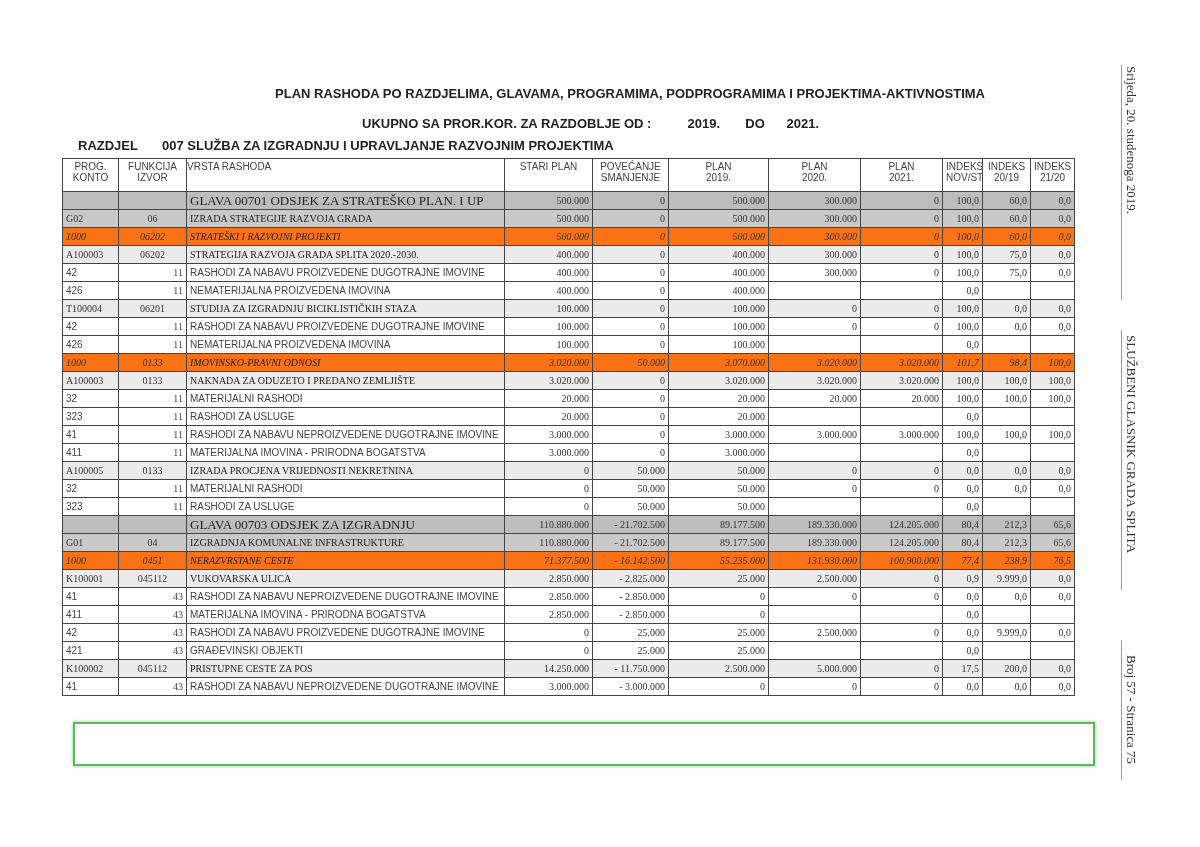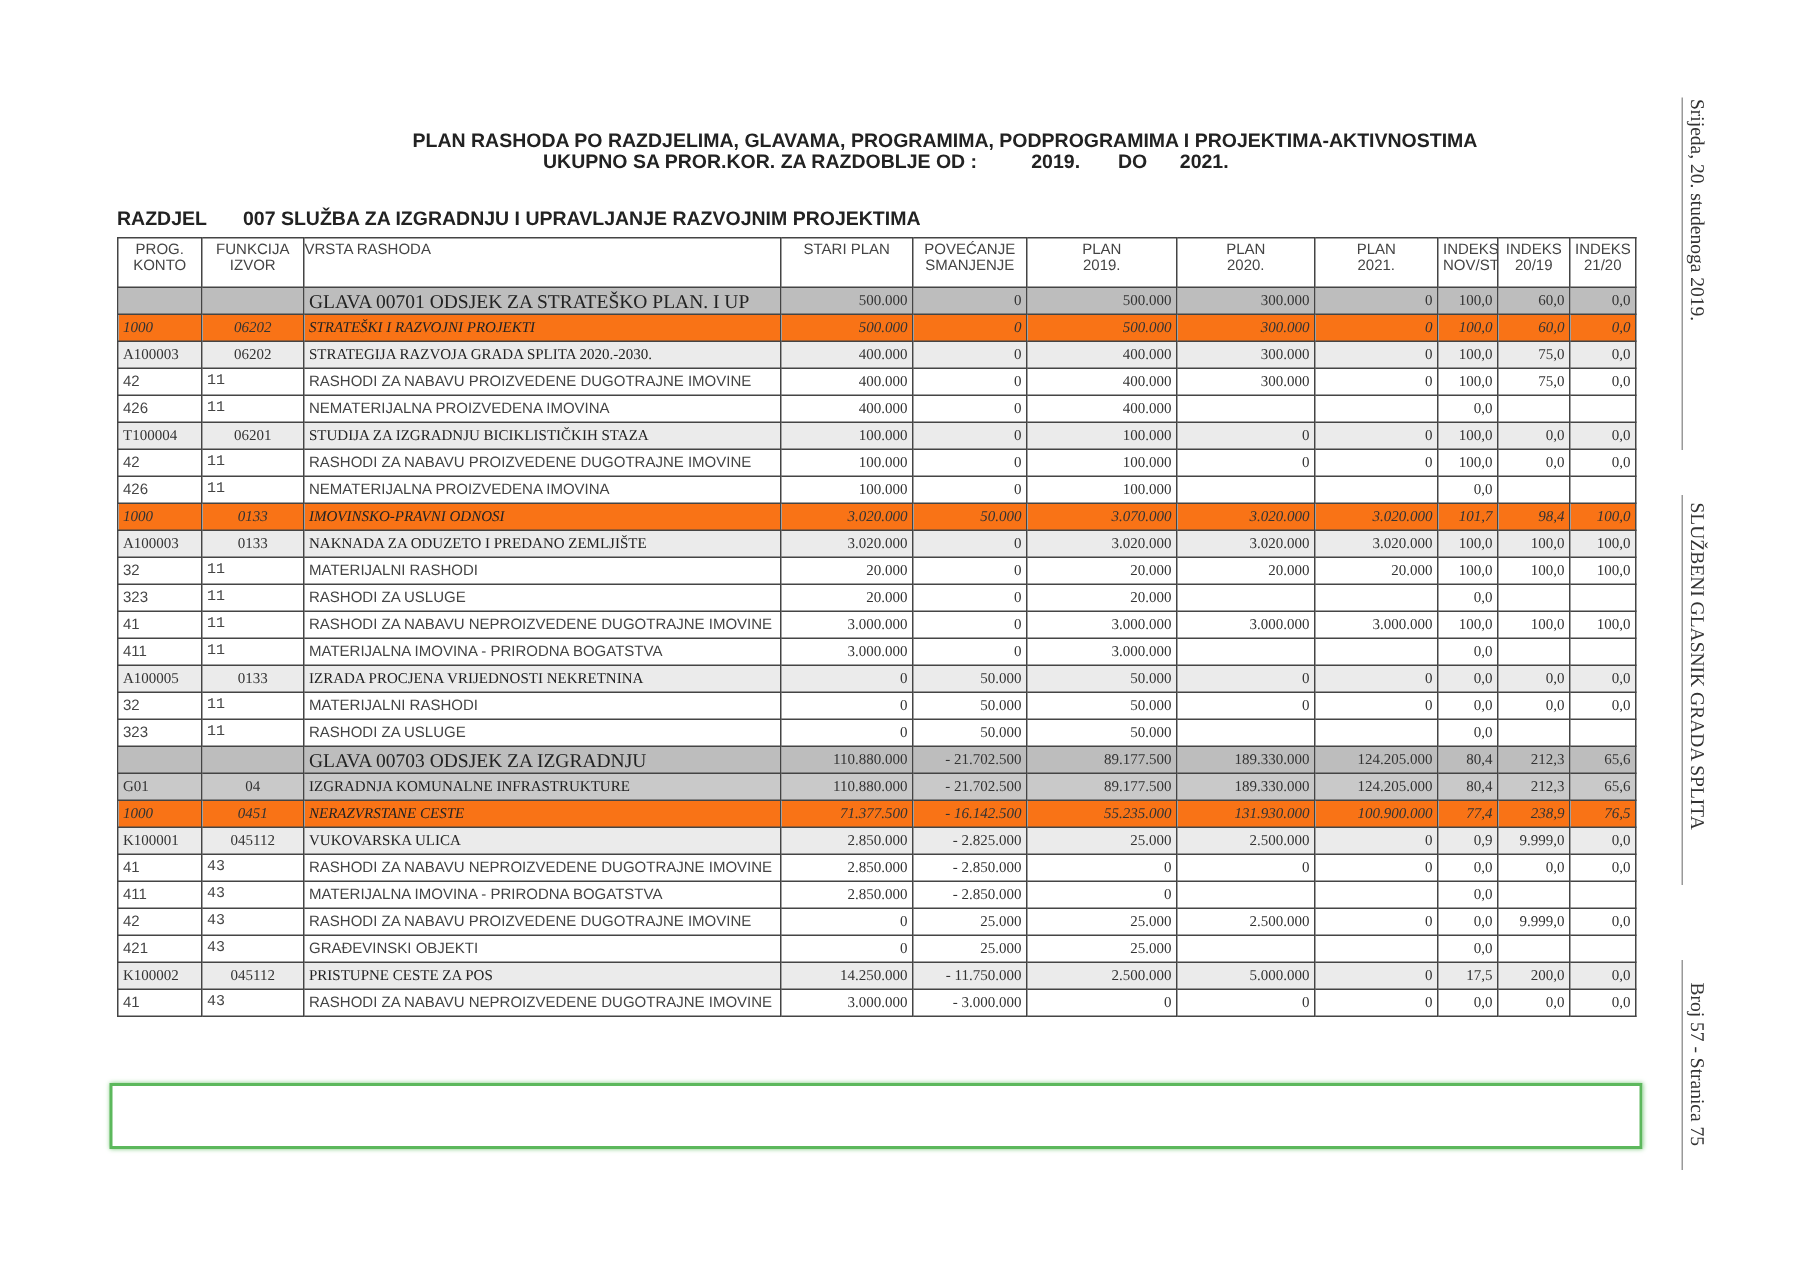--- a/index.html
+++ b/index.html
@@ -1,32 +1,32 @@
 <!DOCTYPE html>
 <html><head>
 <meta charset="utf-8">
 <style>
   html, body { margin:0; padding:0; background:#ffffff; }
   body { width:1200px; height:847px; position:relative; overflow:hidden; font-family:"Liberation Sans", sans-serif; color:#222; }
   .title1 { position:absolute; left:0; width:1260px; top:86px; text-align:center; font-weight:bold; font-size:13px; }
-  .title2 { position:absolute; left:362px; top:100px; font-weight:bold; font-size:13px; white-space:pre; }
+  .title2 { position:absolute; left:362px; top:116px; font-weight:bold; font-size:13px; white-space:pre; }
   .title2 span { display:inline-block; }
   .razdjel { position:absolute; left:78px; top:138px; font-weight:bold; font-size:13px; }
   .razdjel .lbl { display:inline-block; width:84px; }
-  table.plan { position:absolute; left:78px; top:158px; border-collapse:collapse; table-layout:fixed; width:1012px; }
+  table.plan { position:absolute; left:62px; top:158px; border-collapse:collapse; table-layout:fixed; width:1012px; }
   table.plan td, table.plan th { border:1px solid #444; padding:0 3px; height:17px; font-size:10px; overflow:hidden; white-space:nowrap; }
   table.plan th { font-weight:normal; font-size:10px; color:#444; text-align:center; vertical-align:top; line-height:11px; height:30px; padding-top:2px; background:#fff; }
   table.plan th.vl { text-align:left; padding-left:0; }
   td.num { text-align:right; font-family:"Liberation Serif", serif; font-size:10px; color:#333; }
   td.code { font-family:"Liberation Serif", serif; font-size:10px; color:#333; }
   td.codec { text-align:center; font-family:"Liberation Serif", serif; font-size:10px; color:#333; }
   td.desc-big { font-family:"Liberation Serif", serif; font-size:12px; color:#222; }
   td.desc-small { font-family:"Liberation Sans", sans-serif; font-size:7.5px; color:#444; padding-left:6px; }
   td.leaf-code { font-family:"Liberation Sans", sans-serif; font-size:10px; color:#444; padding-left:6px; }
-  td.leaf-codec { text-align:left; font-family:Liberation Mono, monospace; font-size:10px; color:#444; }
+  td.leaf-codec { text-align:right; font-family:Liberation Serif, serif; font-size:10px; color:#444; }
   tr.lvl0 td { background:#a9a9a9; }
   tr.lvl1 td { background:#bdbdbd; }
   tr.lvl2 td { background:#c9c9c9; }
   tr.lvl3 td { background:#f97316;font-style:italic; }
   tr.lvl4 td { background:#ebebeb; }
   tr.leaf td { background:#ffffff; }
   tr.lvl0 td.desc-big { font-size:13px; padding-left:12px; text-decoration:underline; }
   tr.lvl1 td.desc-big { font-size:13px; }
   .highlight { position:absolute; left:73px; top:722px; width:1018px; height:40px; border:2px solid #5cb85c; box-shadow:0 0 3px #7ac87a; }
   .side { position:absolute; left:1123px; writing-mode:vertical-rl; font-family:"Liberation Serif", serif; font-size:13px; color:#333; }
@@ -108,20 +108,33 @@
         <td class="desc-big">GLAVA 00701 ODSJEK ZA STRATEŠKO PLAN. I UP</td>
         <td class="num">500.000</td>
         <td class="num">0</td>
         <td class="num">500.000</td>
         <td class="num">300.000</td>
         <td class="num">0</td>
         <td class="num">100,0</td>
         <td class="num">60,0</td>
         <td class="num">0,0</td>
       </tr>
+      <tr class="lvl2">
+        <td class="code">G02</td>
+        <td class="codec">06</td>
+        <td class="desc-big">IZRADA STRATEGIJE RAZVOJA GRADA</td>
+        <td class="num">500.000</td>
+        <td class="num">0</td>
+        <td class="num">500.000</td>
+        <td class="num">300.000</td>
+        <td class="num">0</td>
+        <td class="num">100,0</td>
+        <td class="num">60,0</td>
+        <td class="num">0,0</td>
+      </tr>
       <tr class="lvl3">
         <td class="code">1000</td>
         <td class="codec">06202</td>
         <td class="desc-big">STRATEŠKI I RAZVOJNI PROJEKTI</td>
         <td class="num">500.000</td>
         <td class="num">0</td>
         <td class="num">500.000</td>
         <td class="num">300.000</td>
         <td class="num">0</td>
         <td class="num">100,0</td>

